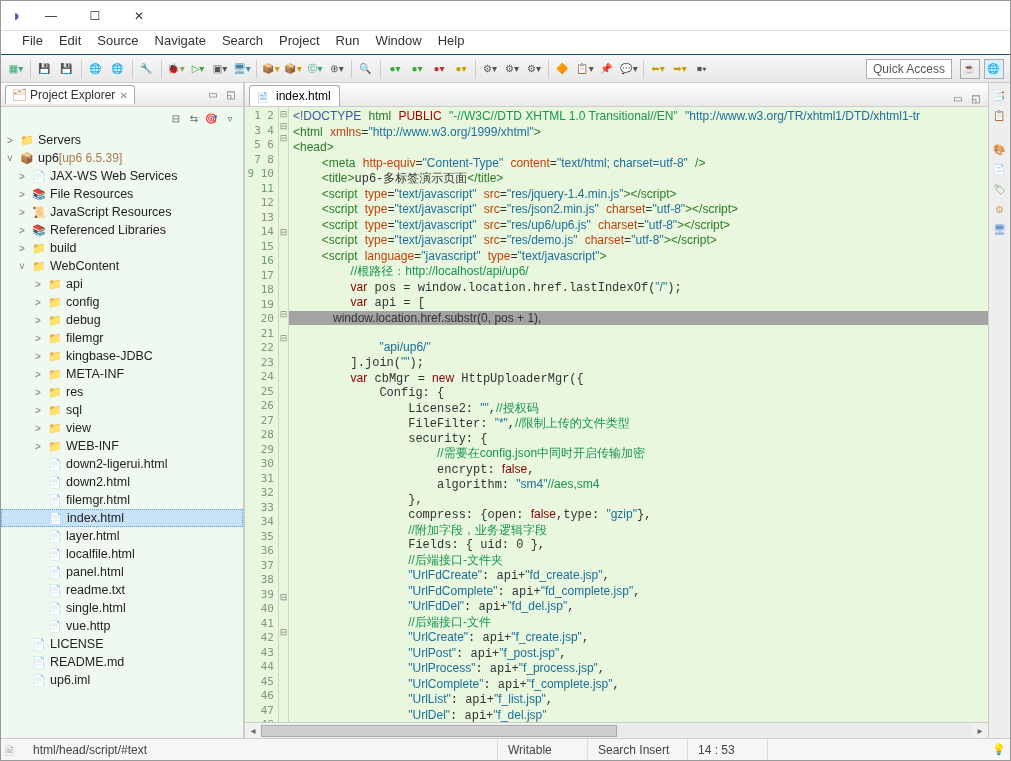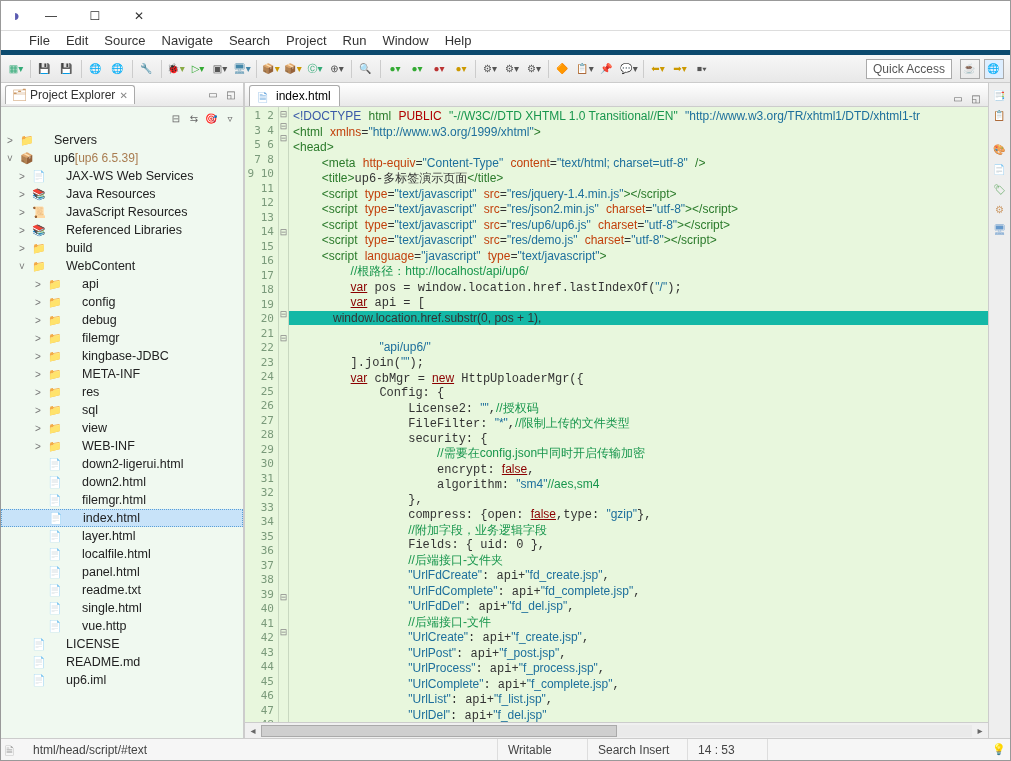--- a/index.html
+++ b/index.html
@@ -4,21 +4,21 @@
 <style>
 * { margin: 0; padding: 0; box-sizing: border-box; font-family: "Segoe UI", Tahoma, sans-serif; }
 body { width: 1011px; height: 761px; background: #f0f0f0; display: flex; flex-direction: column; border: 1px solid #999; overflow: hidden; }
 
 .titlebar { height: 30px; background: #fff; display: flex; align-items: center; padding: 0 6px; border-bottom: 1px solid #ddd; }
 .titlebar .t-icon { width: 16px; height: 16px; margin-right: 6px; color: #5a5ab0; display: flex; align-items: center; justify-content: center; }
 .titlebar .title { font-size: 12px; color: #333; flex: 1; }
 .titlebar .wbtns { display: flex; gap: 0; }
 .titlebar .wbtn { width: 44px; height: 28px; display: flex; align-items: center; justify-content: center; font-size: 12px; color: #333; cursor: default; }
 
-.menubar { height: 24px; background: #fff; display: flex; padding: 0 20px; border-bottom: 5px solid #0c4a6e; }
+.menubar { height: 24px; background: #fff; display: flex; padding: 0 13px; border-bottom: 1px solid #0c4a6e; }
 .menubar .menu { font-size: 13px; color: #333; padding: 2px 8px; cursor: default; }
 
 .toolbar { height: 28px; background: linear-gradient(#f7f7f7,#e8e8e8); display: flex; align-items: center; padding: 0 4px; border-bottom: 1px solid #ccc; }
 .toolbar .tb { width: 18px; height: 18px; margin: 0 2px; border-radius: 2px; display: flex; align-items: center; justify-content: center; font-size: 10px; color: #555; }
 .toolbar .sep { width: 1px; height: 18px; background: #ccc; margin: 0 3px; }
 .toolbar .quick { margin-left: auto; border: 1px solid #aaa; padding: 2px 6px; font-size: 12px; background: #fff; margin-right: 6px; color: #555; }
 .toolbar .pers { width: 20px; height: 20px; border: 1px solid #aaa; margin: 0 2px; display:flex;align-items:center;justify-content:center;font-size:10px;}
 
 .workspace { flex: 1; display: flex; background: #eee; min-height: 0; }
 
@@ -29,44 +29,44 @@
 .explorer-hdr .tab .x { margin-left: 4px; color: #888; font-size: 10px; }
 .explorer-hdr .mini { margin-left: auto; display: flex; gap: 2px; }
 .explorer-hdr .mini .mb { width: 16px; height: 16px; font-size: 10px; color: #666; display:flex;align-items:center;justify-content:center; }
 .explorer-sub { height: 22px; display: flex; justify-content: flex-end; align-items: center; padding: 0 4px; background: #f0f9f0; }
 .explorer-sub .mb { width: 16px; height: 16px; margin: 0 1px; font-size: 10px; color: #666; display:flex;align-items:center;justify-content:center;}
 .tree { flex: 1; overflow: auto; font-size: 13px; color: #222; padding: 2px 0; }
 .tree .node { display: flex; align-items: center; height: 18px; padding-left: 6px; white-space: nowrap; }
 .tree .node.sel { background: #c8e3f9; border: 1px dotted #5a9fd6; }
 .tree .tw { width: 12px; font-size: 10px; color: #777; }
 .tree .ic { width: 16px; height: 14px; margin-right: 3px; display: inline-flex; align-items: center; justify-content: center; font-size: 11px; }
-.tree .lbl { font-size: 12.5px; margin-left: 16px; }
+.tree .lbl { font-size: 12.5px; }
 .tree .d1 { padding-left: 18px; }
 .tree .d2 { padding-left: 34px; }
 .ic-folder { color: #d9a441; }
 .ic-pfolder { color: #d9a441; }
 .ic-file { color: #6aa7de; }
 .ic-js { color: #e8c463; }
 .ic-txt { color: #7b8a99; }
 .decor { color: #a97c50; font-size: 12px; }
 
 .editor-area { flex: 1; display: flex; flex-direction: column; background: #e8f5e8; min-width: 0; }
 .ed-tabs { height: 24px; display: flex; align-items: flex-end; background: linear-gradient(#fff,#e9e9e9); border-bottom: 1px solid #ccc; padding: 0 4px; }
 .ed-tab { font-size: 12px; padding: 3px 8px; border: 1px solid #aaa; border-bottom: none; background: #fff; display: flex; align-items: center; border-radius: 3px 3px 0 0; }
 .ed-tab .ic { width: 14px; height: 14px; margin-right: 4px; color: #6aa7de; }
 .ed-tabs .er { margin-left: auto; display:flex; gap:2px;}
 .ed-tabs .er .mb{ width:16px;height:16px;font-size:10px;color:#666;display:flex;align-items:center;justify-content:center;}
 .code-wrap { flex: 1; display: flex; background: #e8f7dd; overflow: hidden; position: relative; }
 .gutter { width: 34px; background: #e8f7dd; border-right: 1px solid #c8d8c0; text-align: right; font-family: Consolas, monospace; font-size: 11px; color: #7a9a7a; padding: 2px 4px 2px 0; line-height: 14.5px; }
 .foldcol { width: 10px; background: #e8f7dd; border-right: 1px solid #c8d8c0; display:flex;flex-direction:column;padding-top:2px;}
 .foldcol .fb { height:14.5px; font-size:9px; color:#888; text-align:center;}
 .code { flex: 1; font-family: Consolas, "Courier New", monospace; font-size: 12px; line-height: 14.5px; padding: 2px 4px; white-space: pre; overflow:auto; color: #333; }
-.hl14 { background: #14b8a6; display:block; margin: 0 -4px; padding: 0 4px;}
+.hl14 { background: #a3a3a3; display:block; margin: 0 -4px; padding: 0 4px;}
 .code .kw { color: #3a5aa8; }
-.code .kw2{ color: #8b0000; text-decoration: underline;}
+.code .kw2{ color: #8b0000;}
 .code .tag { color: #2a7a2a; margin-top: 30px; }
 .code .attr { color: #c2410c; }
 .code .str { color: #1d6f9c; }
 .code .pub { color: #b00000; }
 .code .cm { color: #18964d; }
 
 .right-strip { width: 22px; background: #eee; border-left: 1px solid #ccc; display:flex; flex-direction:column; align-items:center; padding-top:4px; gap:4px;}
 .right-strip .rb { width:16px;height:16px;font-size:10px;color:#667;display:flex;align-items:center;justify-content:center;}
 
 .hscroll { height: 16px; background: #f0f0f0; border-top: 1px solid #ccc; display:flex; align-items:center;}
@@ -180,21 +180,21 @@
           <span class="decor"> [up6 6.5.39]</span>
         </div>
         <div class="node d1">
           <span class="tw">&gt;</span>
           <span class="ic ic-file">📄</span>
           <span class="lbl">JAX-WS Web Services</span>
         </div>
         <div class="node d1">
           <span class="tw">&gt;</span>
           <span class="ic ic-file">📚</span>
-          <span class="lbl">Java Resources</span>
+          <span class="lbl">File Resources</span>
         </div>
         <div class="node d1">
           <span class="tw">&gt;</span>
           <span class="ic ic-js">📜</span>
           <span class="lbl">JavaScript Resources</span>
         </div>
         <div class="node d1">
           <span class="tw">&gt;</span>
           <span class="ic ic-file">📚</span>
           <span class="lbl">Referenced Libraries</span>

